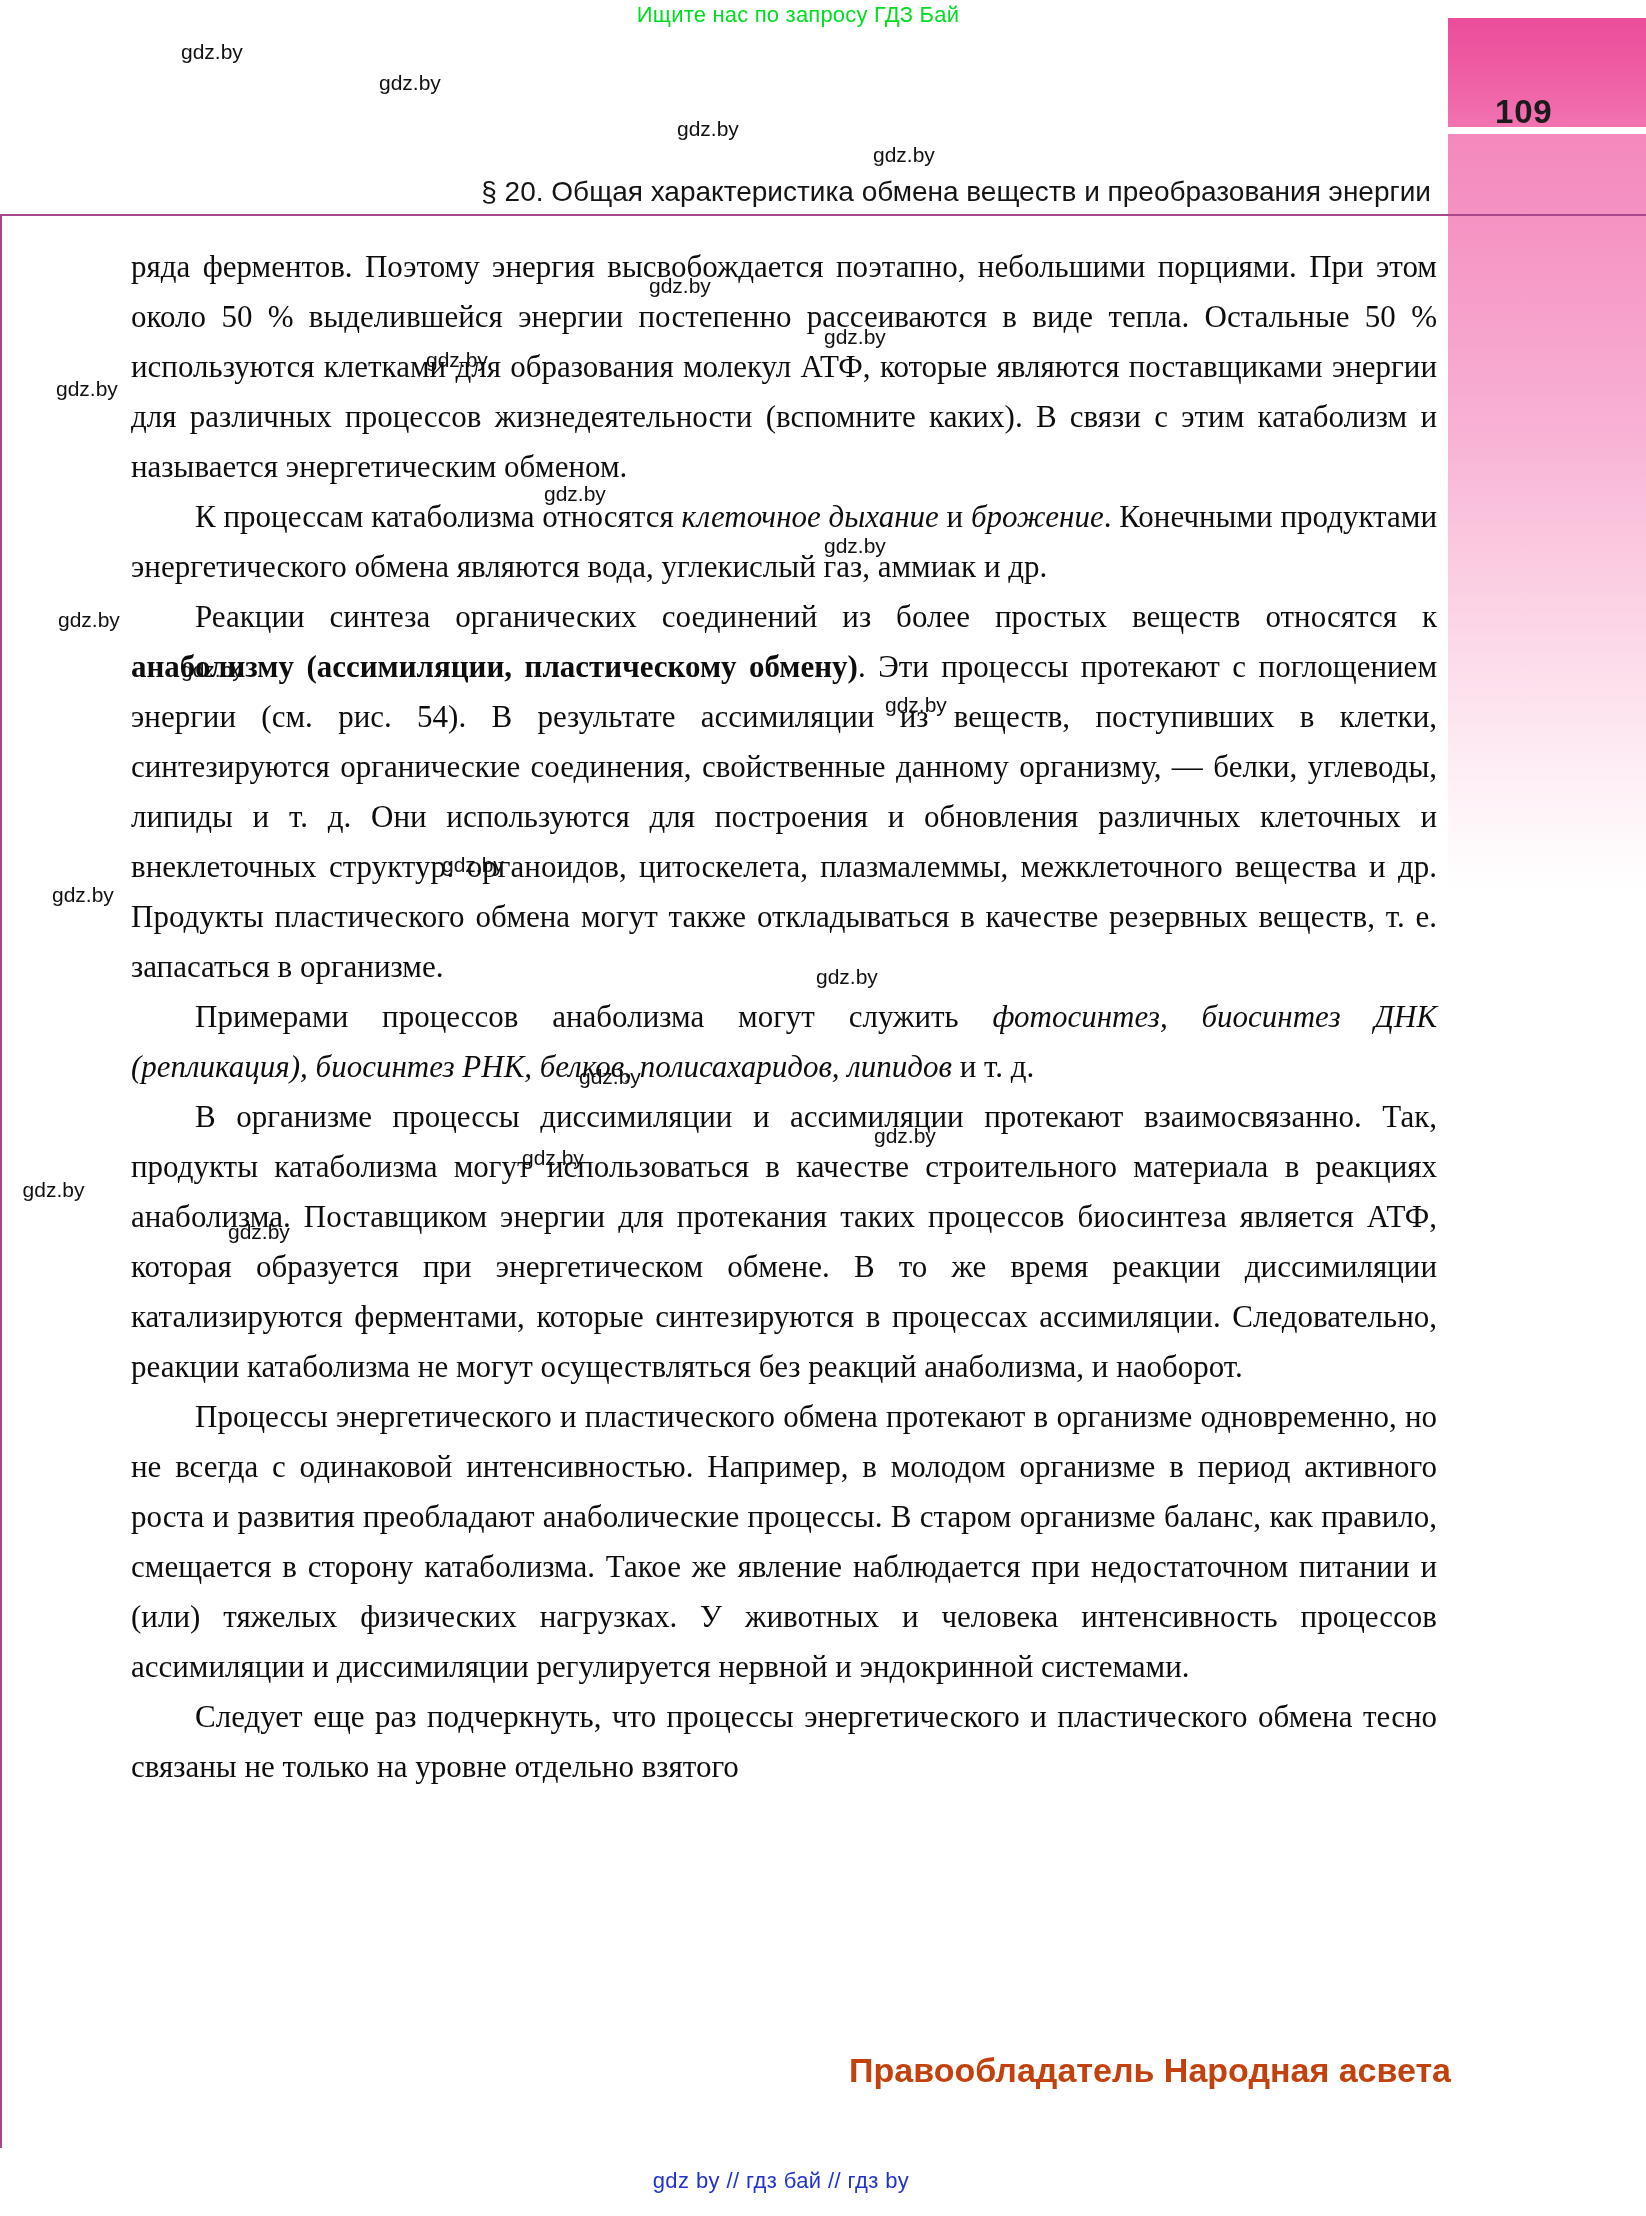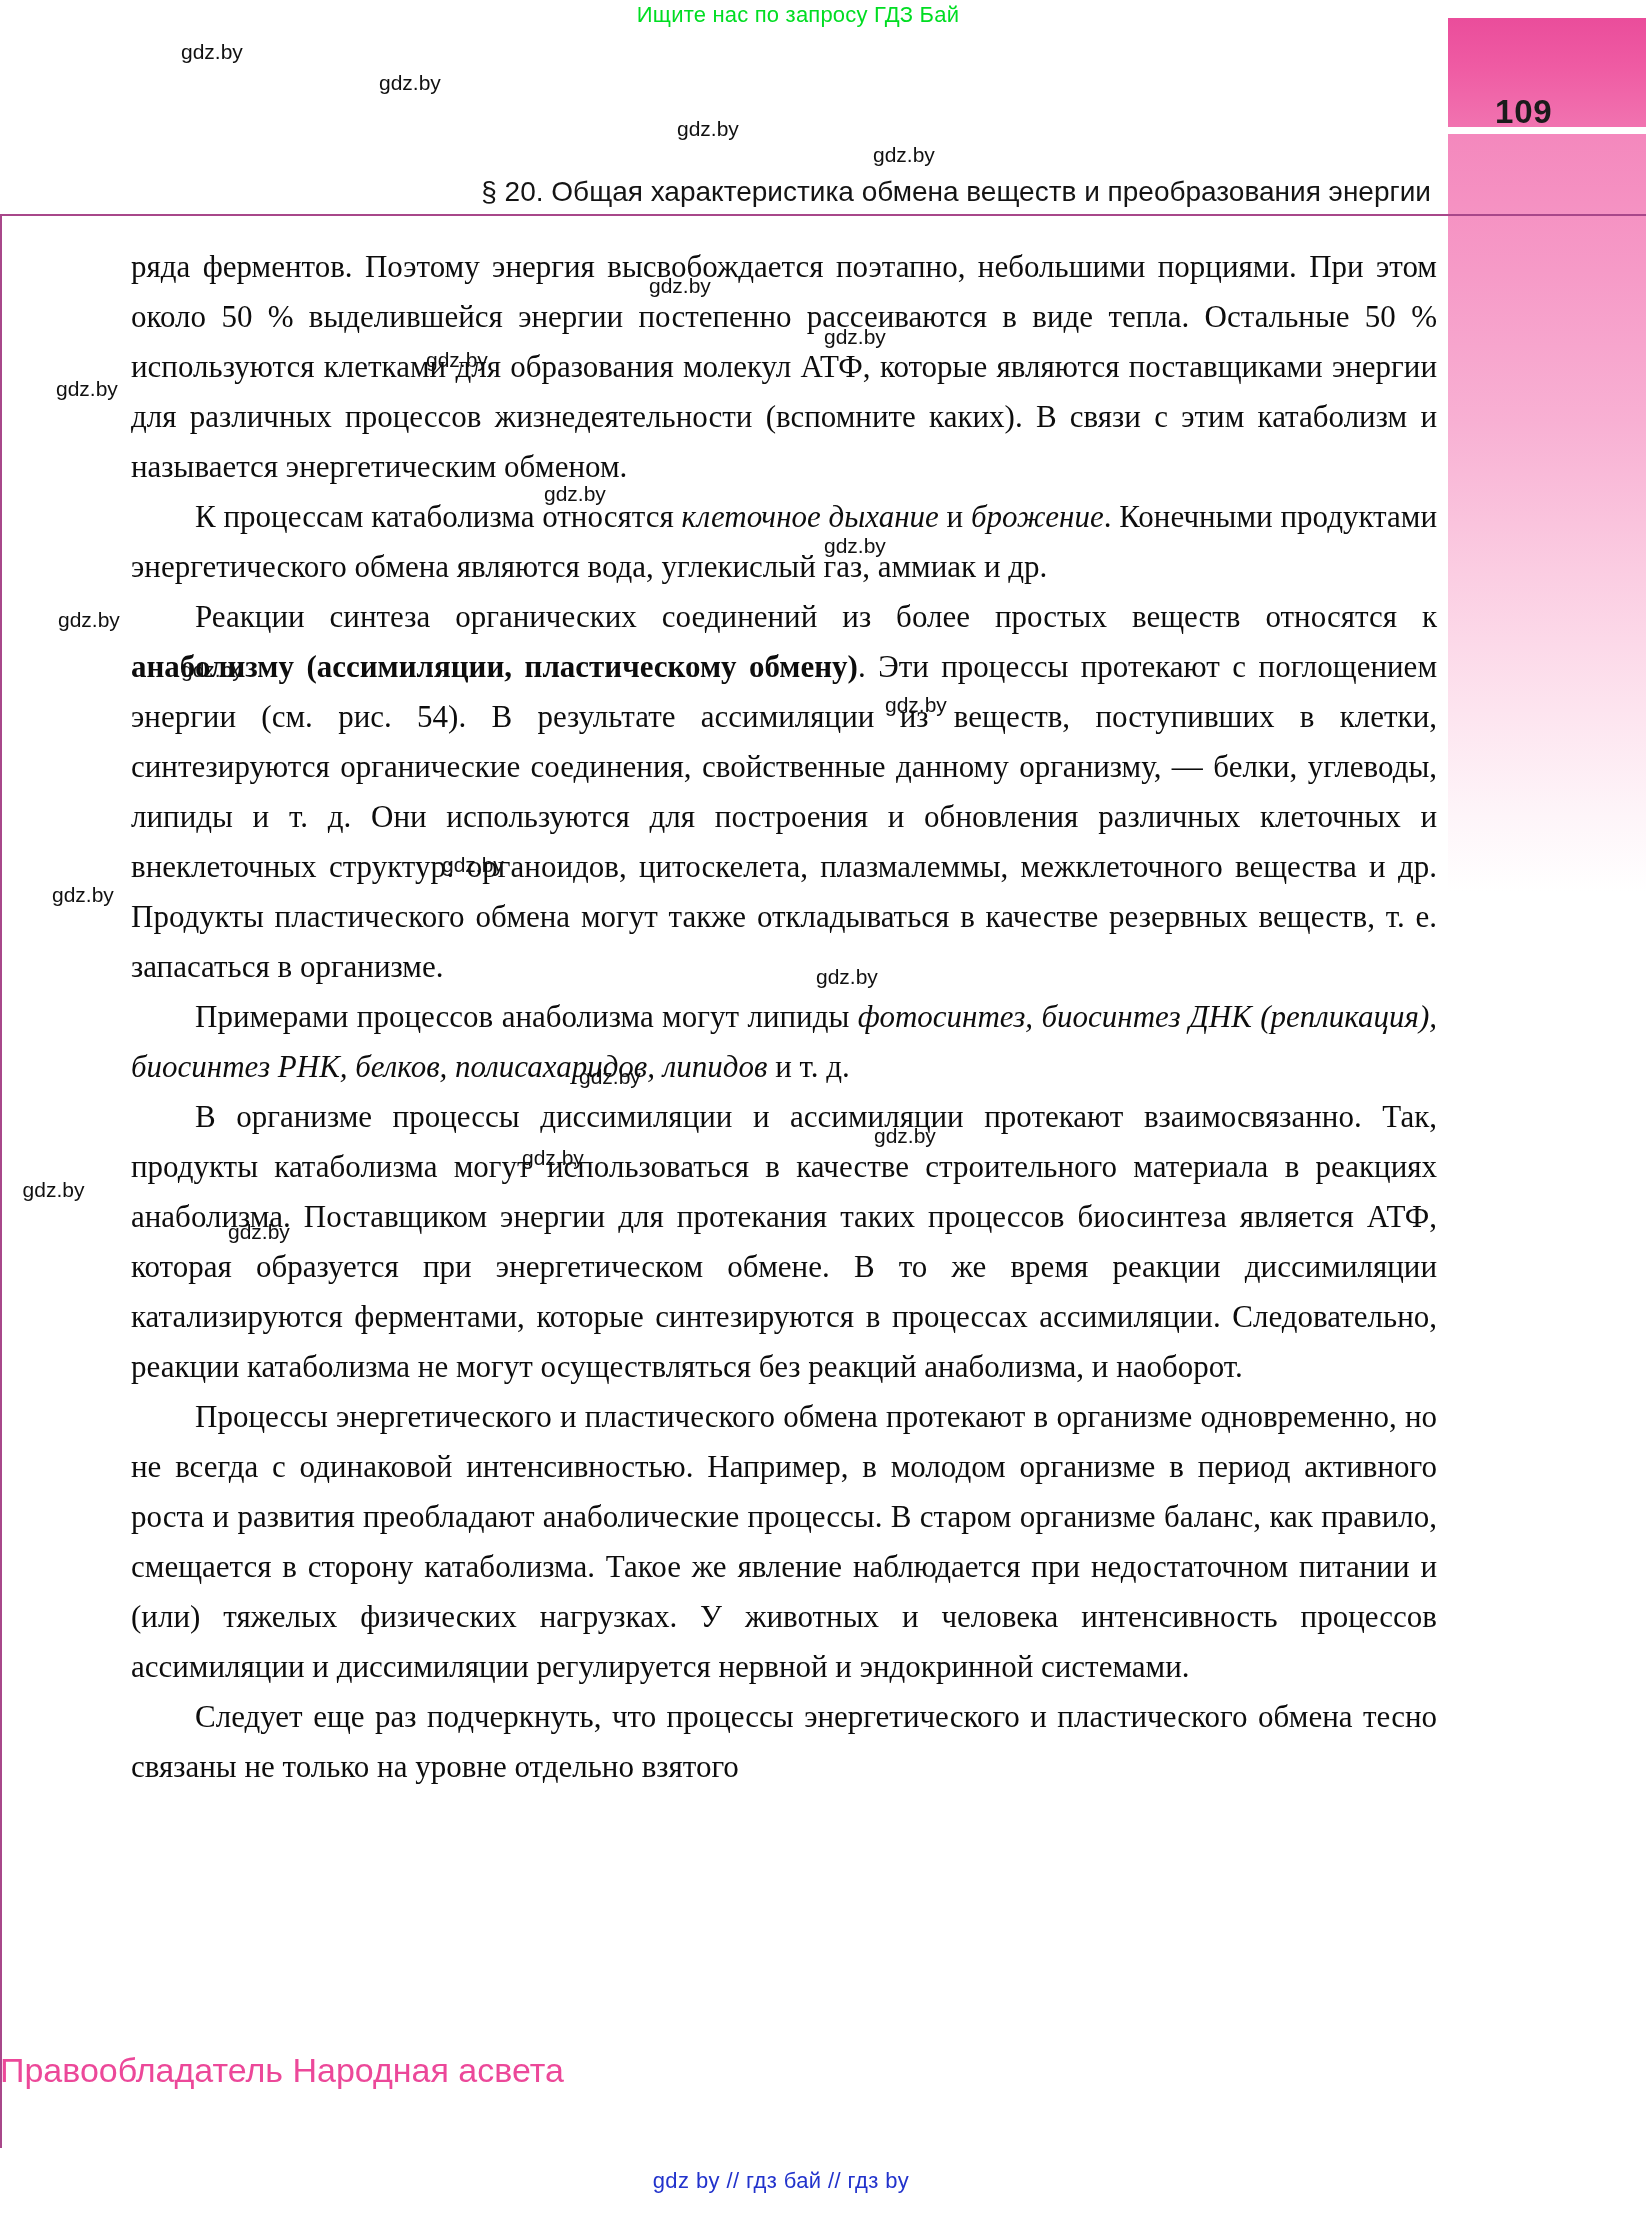--- a/index.html
+++ b/index.html
@@ -132,25 +132,26 @@
     white-space: nowrap;
     pointer-events: none;
   }
 
   
   .copyright {
     position: absolute;
     left: 0;
     top: 2051px;
     width: 1451px;
-    text-align: left;
+    text-align: right;
     font-family: "Liberation Sans", "DejaVu Sans", sans-serif;
     font-size: 34px;
-    color: #ec4899;
-    white-space: nowrap;
+    color: #c2410c;
+    white-space: nowrap;
+    font-weight: bold;
   }
   .bottom-links {
     position: absolute;
     left: 0;
     top: 2168px;
     width: 1562px;
     text-align: center;
     font-family: "Liberation Sans", "DejaVu Sans", sans-serif;
     font-size: 22px;
     color: #2233cc;
@@ -176,21 +177,21 @@
   <div class="rule-vertical"></div>
 
   <div class="text-column">
 
     <p class="para"><span>ряда ферментов. Поэтому энергия высвобождается поэтапно, небольшими порциями. При этом около 50 % выделившейся энергии постепенно рассеиваются в виде тепла. Остальные 50 % используются клетками для образования молекул АТФ, которые являются поставщиками энергии для различных процессов жизнедеятельности (вспомните каких). В связи с этим катаболизм и называется энергетическим обменом.</span></p>
 
     <p class="para indent"><span>К процессам катаболизма относятся </span><span class="it">клеточное дыхание</span><span> и </span><span class="it">брожение</span><span>. Конечными продуктами энергетического обмена являются вода, углекислый газ, аммиак и др.</span></p>
 
     <p class="para indent"><span>Реакции синтеза органических соединений из более простых веществ относятся к </span><span class="bd">анаболизму (ассимиляции, пластическому обмену)</span><span>. Эти процессы протекают с поглощением энергии (см. рис. 54). В результате ассимиляции из веществ, поступивших в клетки, синтезируются органические соединения, свойственные данному организму, — белки, углеводы, липиды и т. д. Они используются для построения и обновления различных клеточных и внеклеточных структур: органоидов, цитоскелета, плазмалеммы, межклеточного вещества и др. Продукты пластического обмена могут также откладываться в качестве резервных веществ, т. е. запасаться в организме.</span></p>
 
-    <p class="para indent"><span>Примерами процессов анаболизма могут липиды </span><span class="it">фотосинтез, биосинтез ДНК (репликация), биосинтез РНК, белков, полисахаридов, липидов</span><span> и т. д.</span></p>
+    <p class="para indent"><span>Примерами процессов анаболизма могут служить </span><span class="it">фотосинтез, биосинтез ДНК (репликация), биосинтез РНК, белков, полисахаридов, липидов</span><span> и т. д.</span></p>
 
     <p class="para indent"><span>В организме процессы диссимиляции и ассимиляции протекают взаимосвязанно. Так, продукты катаболизма могут использоваться в качестве строительного материала в реакциях анаболизма. Поставщиком энергии для протекания таких процессов биосинтеза является АТФ, которая образуется при энергетическом обмене. В то же время реакции диссимиляции катализируются ферментами, которые синтезируются в процессах ассимиляции. Следовательно, реакции катаболизма не могут осуществляться без реакций анаболизма, и наоборот.</span></p>
 
     <p class="para indent"><span>Процессы энергетического и пластического обмена протекают в организме одновременно, но не всегда с одинаковой интенсивностью. Например, в молодом организме в период активного роста и развития преобладают анаболические процессы. В старом организме баланс, как правило, смещается в сторону катаболизма. Такое же явление наблюдается при недостаточном питании и (или) тяжелых физических нагрузках. У животных и человека интенсивность процессов ассимиляции и диссимиляции регулируется нервной и эндокринной системами.</span></p>
 
     <p class="para indent"><span>Следует еще раз подчеркнуть, что процессы энергетического и пластического обмена тесно связаны не только на уровне отдельно взятого</span></p>
 
   </div>
 
   <div class="copyright">Правообладатель Народная асвета</div>

